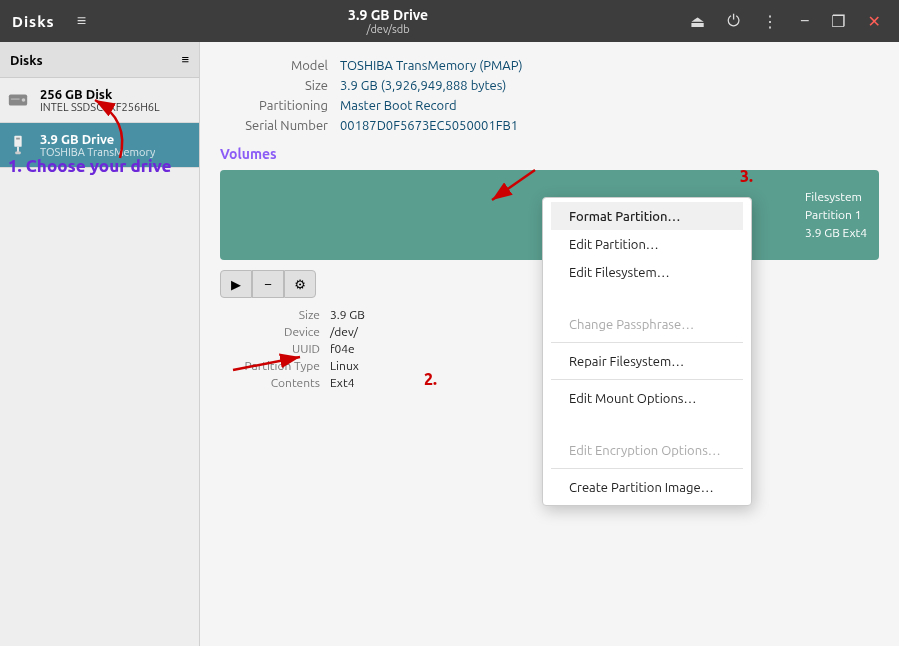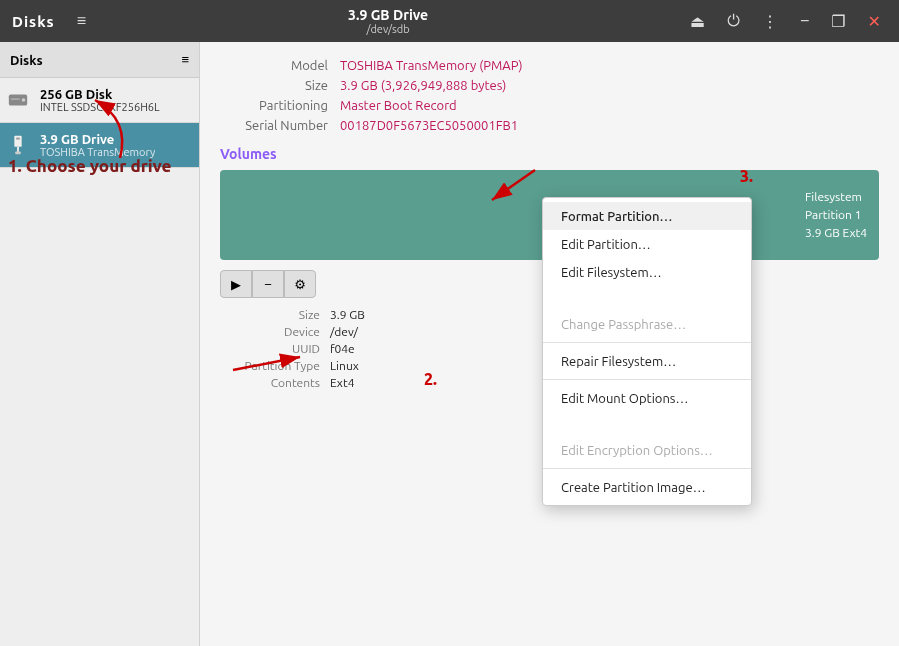--- a/index.html
+++ b/index.html
@@ -129,21 +129,21 @@
       font-size: 13px;
     }
     .detail-label {
       width: 120px;
       text-align: right;
       padding-right: 12px;
       color: #666;
       flex-shrink: 0;
     }
     .detail-value {
-      color: #be185d;
+      color: #0c4a6e;
     }
 
     .volumes-title {
       font-size: 14px;
       font-weight: 600;
       margin: 14px 0 8px 0;
       color: #8b5cf6;
     }
 
     
@@ -212,21 +212,21 @@
     .context-menu {
       position: absolute;
       left: 342px;
       top: 155px;
       width: 210px;
       background: #fff;
       border: 1px solid #ccc;
       border-radius: 4px;
       box-shadow: 2px 4px 16px rgba(0,0,0,0.22);
       z-index: 100;
-      padding: 4px 0;
+      padding: 4px 8px;
     }
     .menu-item {
       padding: 7px 18px;
       cursor: pointer;
       font-size: 13px;
       color: #222;
       white-space: nowrap;
     }
     .menu-item.highlighted {
       background: #f0f0f0;
@@ -419,21 +419,21 @@
 
       <line x1="33" y1="328" x2="100" y2="315" stroke="#cc0000" stroke-width="2.5" marker-end="url(#arrowhead-red)"></line>
 
       <line x1="335" y1="128" x2="292" y2="158" stroke="#cc0000" stroke-width="2.5" marker-end="url(#arrowhead-red)"></line>
     </svg>
 
   </div>
 </div>
 
 <div style="position:fixed;left:8px;top:155px;z-index:300;pointer-events:none;">
-  <span style="font-size:17px;font-weight:800;color:#7f1d1d;line-height:1.3;">1. Choose your drive</span>
+  <span style="font-size:17px;font-weight:800;color:#6d28d9;line-height:1.3;">1. Choose your drive</span>
 </div>
 
 <svg style="position:fixed;left:0;top:0;width:200px;height:646px;pointer-events:none;z-index:290;">
   <defs>
     <marker id="arrowhead-red2" markerWidth="8" markerHeight="6" refX="8" refY="3" orient="auto">
       <polygon points="0 0, 8 3, 0 6" fill="#cc0000"></polygon>
     </marker>
   </defs>
   <path d="M 120 158 Q 130 120 95 100" stroke="#cc0000" stroke-width="2.5" fill="none" marker-end="url(#arrowhead-red2)"></path>
 </svg>

